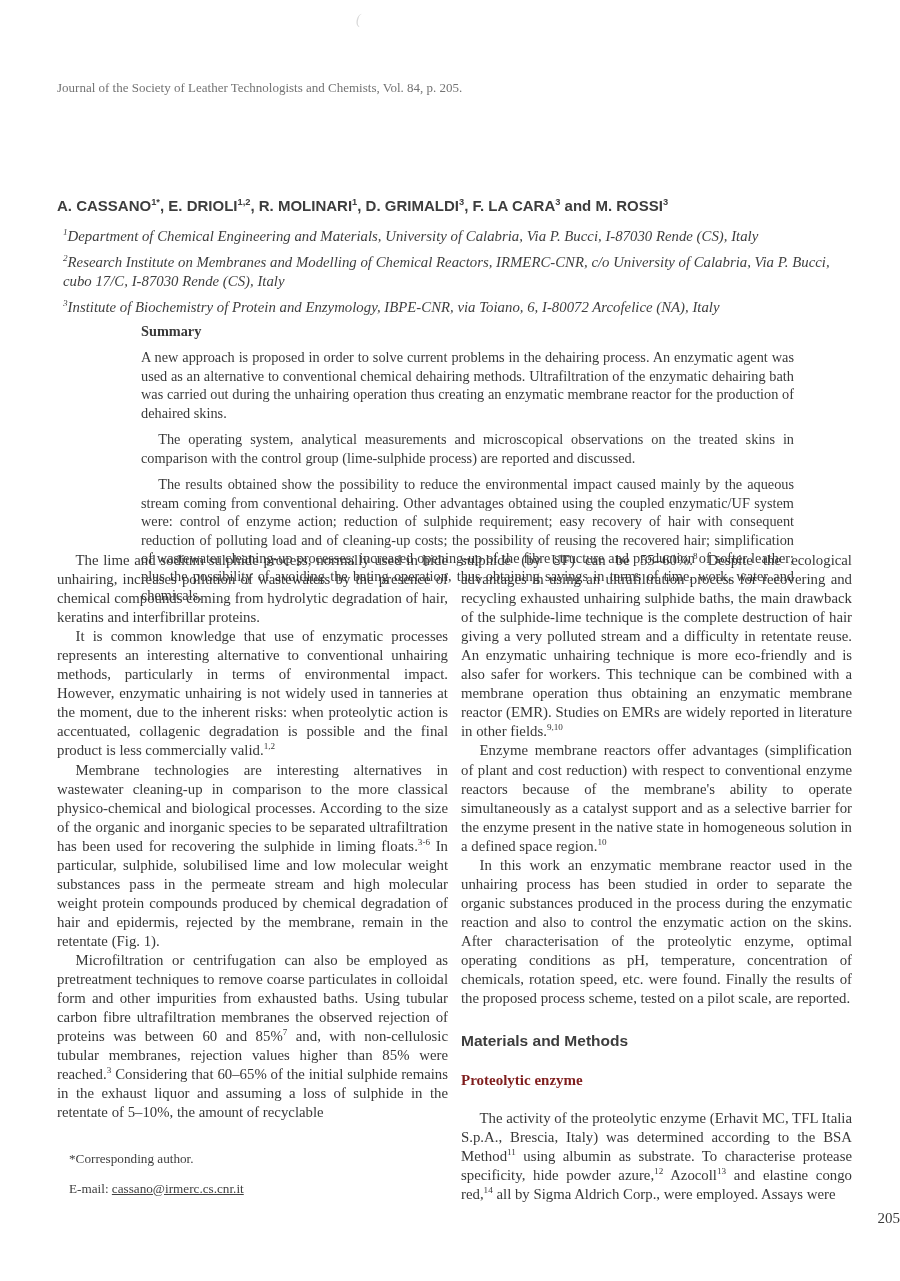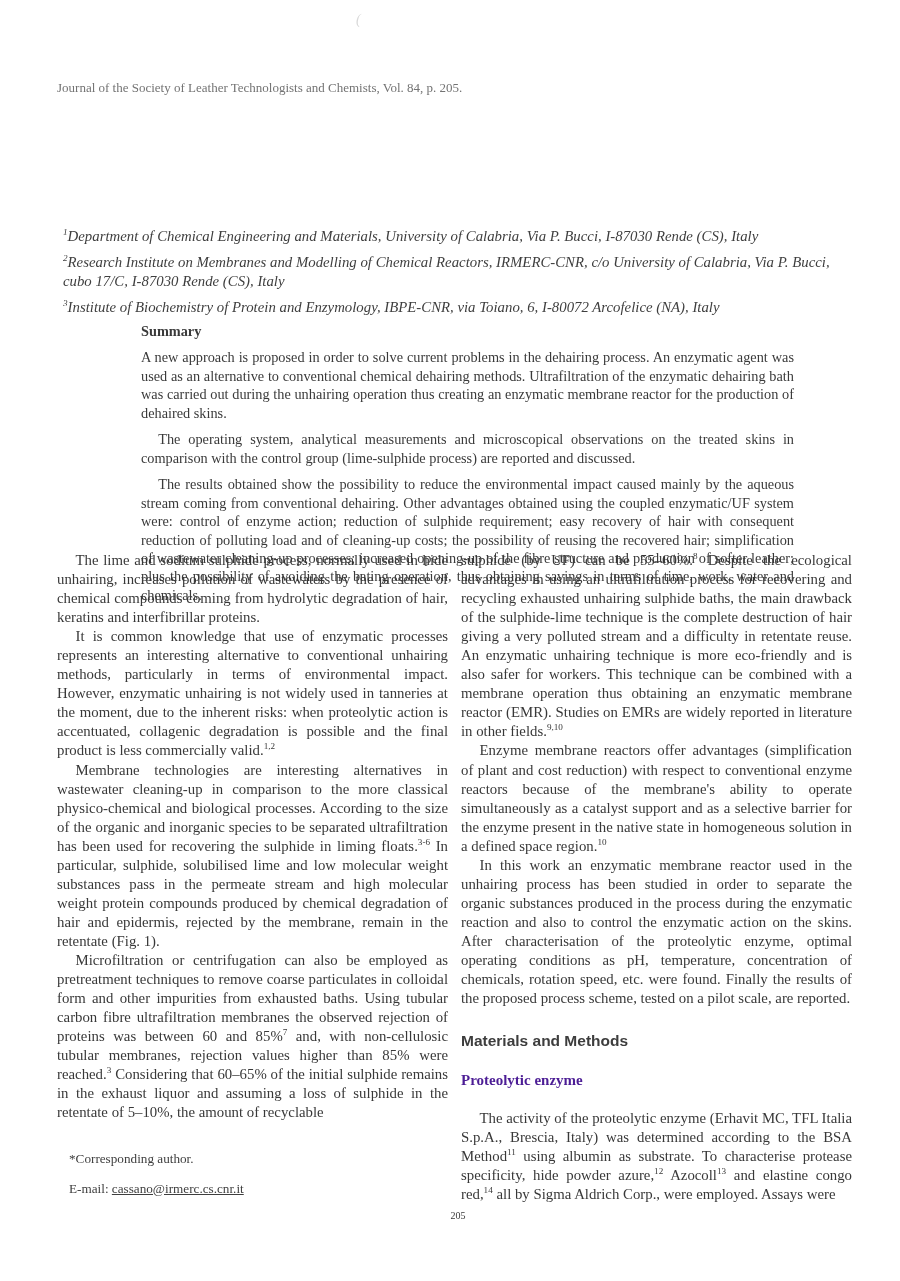--- a/index.html
+++ b/index.html
@@ -48,45 +48,46 @@
   }
   .col p { margin:0; text-indent:1.25em; }
   .col p.noindent { text-indent:0; }
   sup { font-size:0.62em; line-height:0; }
   .materials-heading {
     font-family:"Liberation Sans","DejaVu Sans",sans-serif;
     font-weight:bold; font-size:15.5px; color:#3d3d3d;
     margin:23px 0 0 0; text-align:left;
   }
   .subsection-heading {
-    font-weight:bold; font-size:15px; color:#4c1d95;
+    font-weight:bold; font-size:15px; color:#7f1d1d;
     margin:21px 0 0 0; text-align:left;
   }
   .col p.first-body { margin-top:19px; }
   .footnote {
     margin-top:auto; font-size:13.2px; line-height:17.5px;
     text-align:left; color:#3e3e3e;
   }
   .footnote p { margin:12px; text-indent:0; }
   .email-underline { text-decoration:underline; }
   .page-number {
     position:absolute; left:0; right:0; top:1210px;
-    text-align:center; font-size:10px; color:#3a3a3a;padding-left:16px;
+    text-align:right; font-size:15px; color:#3a3a3a;padding-left:16px;
   }
 </style>
 </head>
 <body>
 
 <div class="page">
 
   <span class="artifact">(</span>
 
   <div class="journal-line">Journal of the Society of Leather Technologists and Chemists, Vol. 84, p. 205.</div>
 
 
+  <div class="authors">A. CASSANO<sup>1*</sup>, E. DRIOLI<sup>1,2</sup>, R. MOLINARI<sup>1</sup>, D. GRIMALDI<sup>3</sup>, F. LA CARA<sup>3</sup> and M. ROSSI<sup>3</sup></div>
 
   <div class="affiliations">
     <p class="aff"><sup>1</sup>Department of Chemical Engineering and Materials, University of Calabria, Via P. Bucci, I-87030 Rende (CS), Italy</p>
     <p class="aff"><sup>2</sup>Research Institute on Membranes and Modelling of Chemical Reactors, IRMERC-CNR, c/o University of Calabria, Via P. Bucci, cubo 17/C, I-87030 Rende (CS), Italy</p>
     <p class="aff"><sup>3</sup>Institute of Biochemistry of Protein and Enzymology, IBPE-CNR, via Toiano, 6, I-80072 Arcofelice (NA), Italy</p>
   </div>
 
   <div class="summary">
     <p class="summary-heading">Summary</p>
     <p>A new approach is proposed in order to solve current problems in the dehairing process. An enzymatic agent was used as an alternative to conventional chemical dehairing methods. Ultrafiltration of the enzymatic dehairing bath was carried out during the unhairing operation thus creating an enzymatic membrane reactor for the production of dehaired skins.</p>

